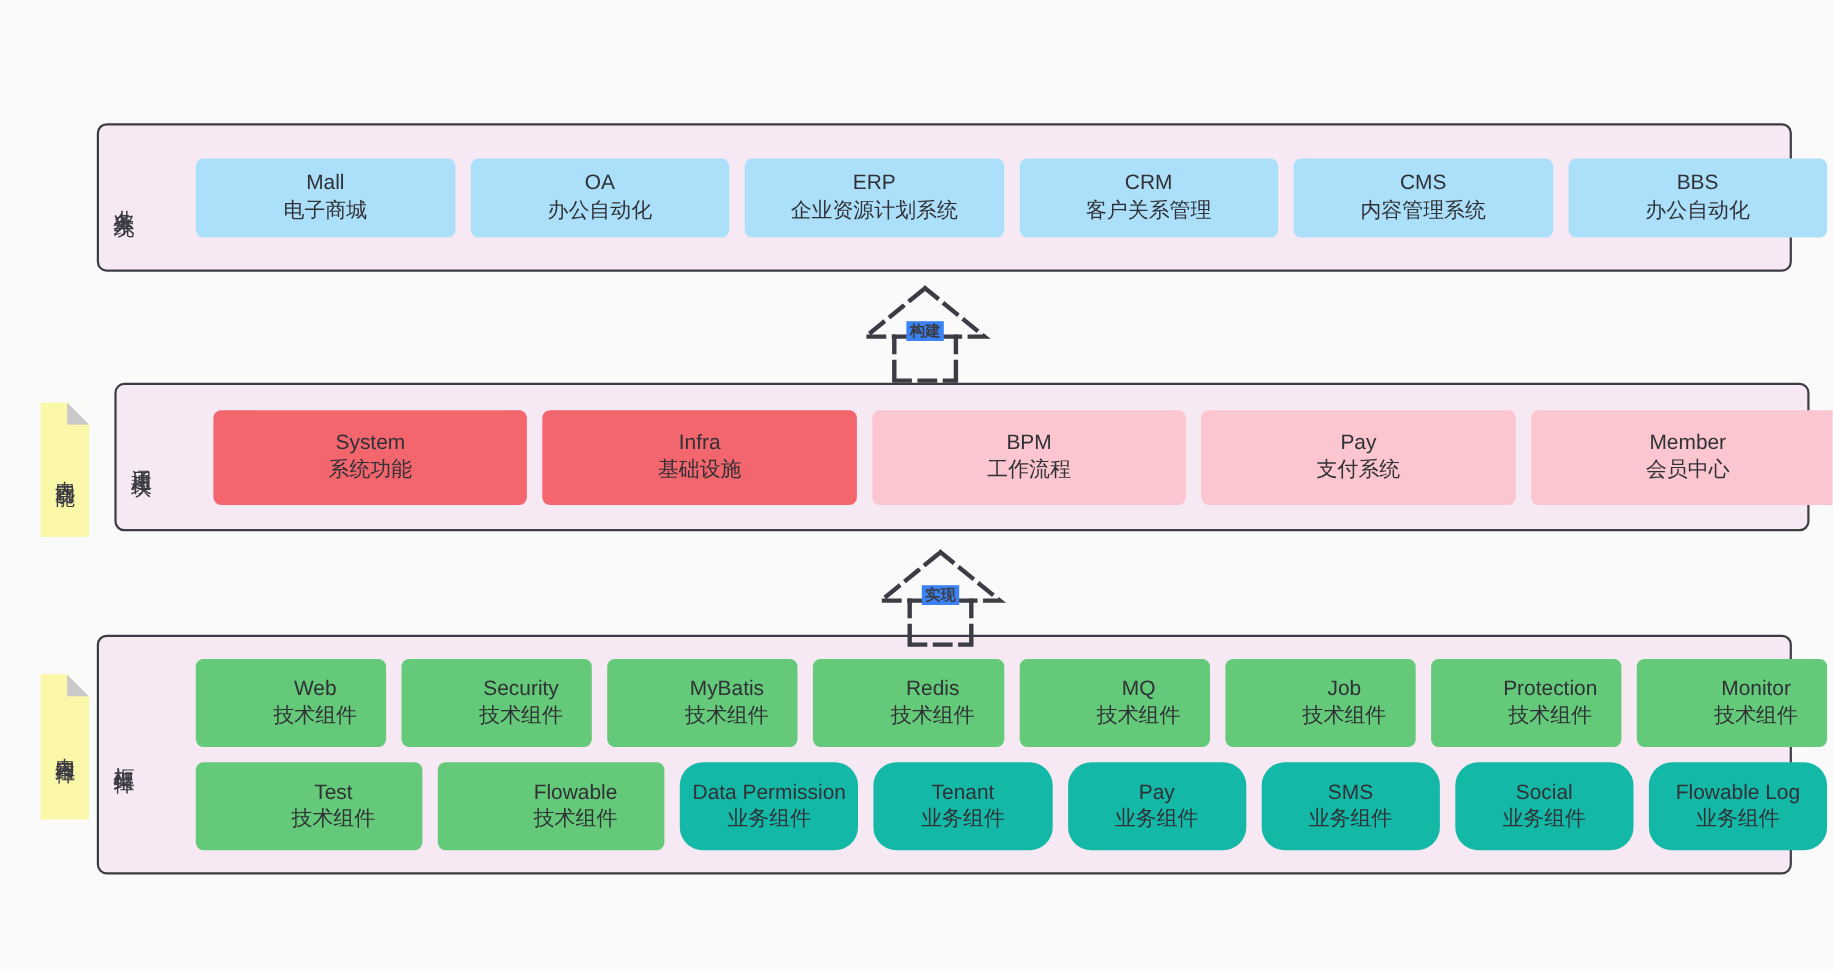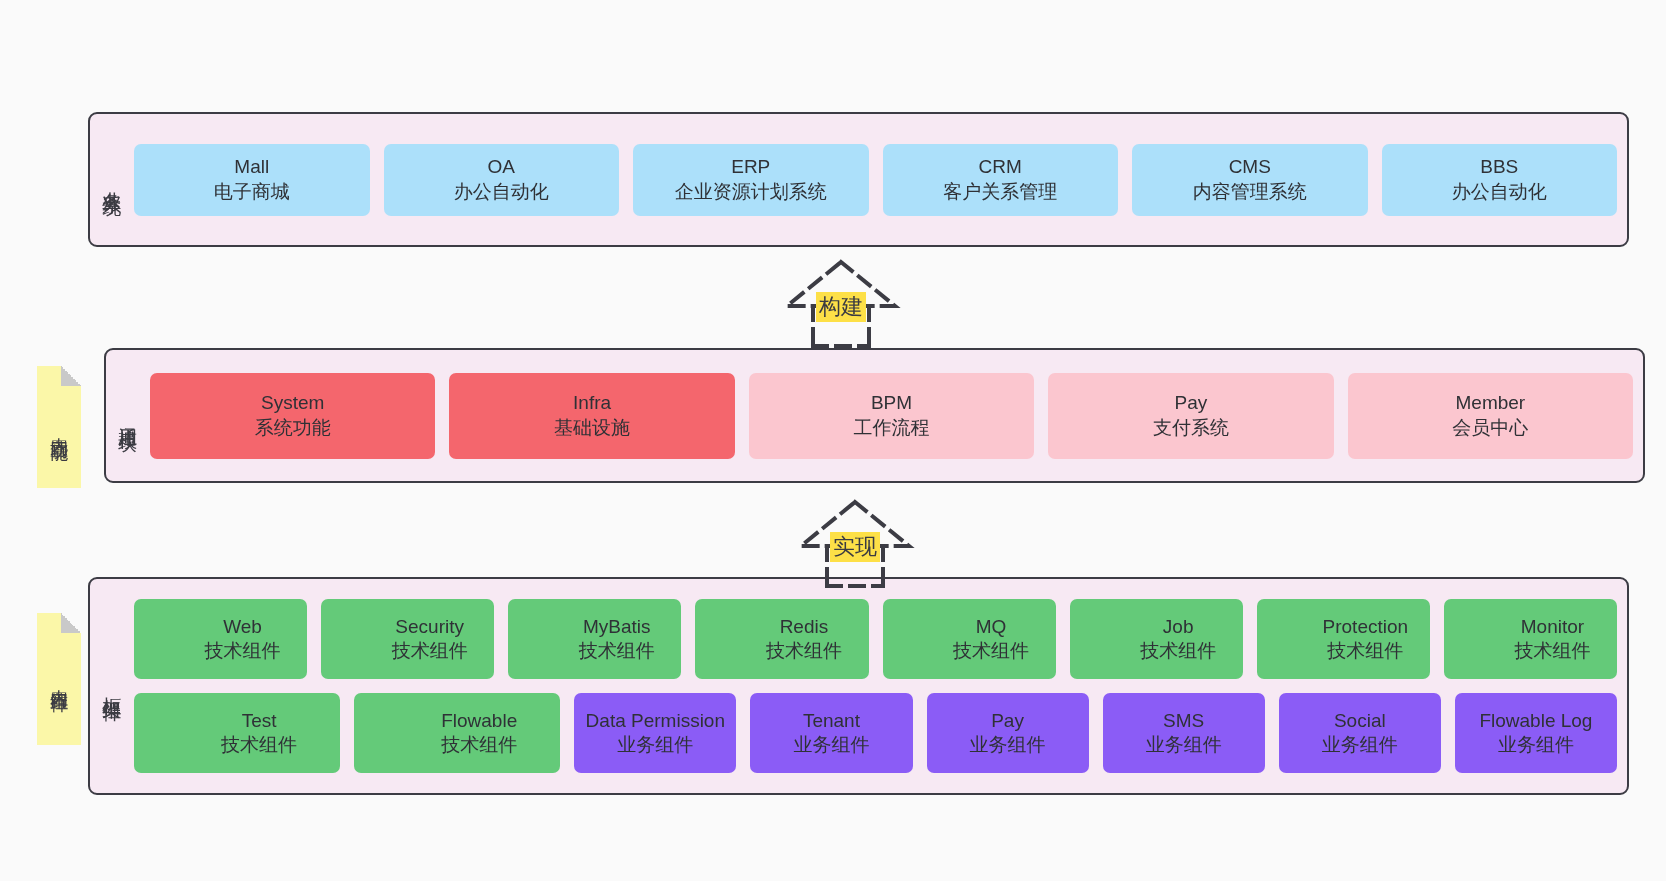--- a/index.html
+++ b/index.html
@@ -51,20 +51,21 @@
     display: flex;
     flex-direction: column;
     justify-content: center;
     gap: 14px;
     padding: 0 10px 0 0;
   }
   .row {
     display: flex;
     gap: 14px;
     width: 100%;
+    margin-left: 44px;
   }
   .node {
     flex: 1 1 0;
     box-sizing: border-box;
     border-radius: 7px;
     display: flex;
     flex-direction: column;
     align-items: center;
     justify-content: center;
     text-align: center;
@@ -85,21 +86,21 @@
 
   #layer-business .node  { height: 72px; }
   #layer-common   .node  { height: 86px; }
   #layer-framework .node { height: 80px; }
 
   
   .c-blue        { background: #ace0fa; }
   .c-red         { background: #f4666d; }
   .c-pink        { background: #fbc6cf; }
   .c-green       { background: #64ca79; padding-left: 48px; }
-  .c-green-light { background: #8b5cf6; }
+  .c-green-light { background: #14b8a6; border-radius: 21px; }
 
   
   .note {
     position: absolute;
     box-sizing: border-box;
     width: 44px;
     background: #fbf7a8;
     display: flex;
     align-items: center;
     justify-content: center;
@@ -129,26 +130,27 @@
   .connector {
     position: absolute;
     z-index: 2;
   }
   .connector svg { display: block; overflow: visible; }
   .connector .arrow-label {
     position: absolute;
     left: 50%;
     transform: translateX(-50%);
     top: 34px;
-    font-size: 22px;
+    font-size: 14px;
     color: #3b3b42;
-    background: #fde047;
+    background: #3b82f6;
     padding: 0 3px;
     white-space: nowrap;
     user-select: none;
+    font-weight: bold;
   }
   #connector-build   { left: 756px; top: 258px; width: 170px; height: 90px; }
   #connector-realize { left: 770px; top: 498px; width: 170px; height: 90px; }
 </style>
 </head>
 <body>
 
 <div class="canvas">
 
   <div class="layer" id="layer-business">

